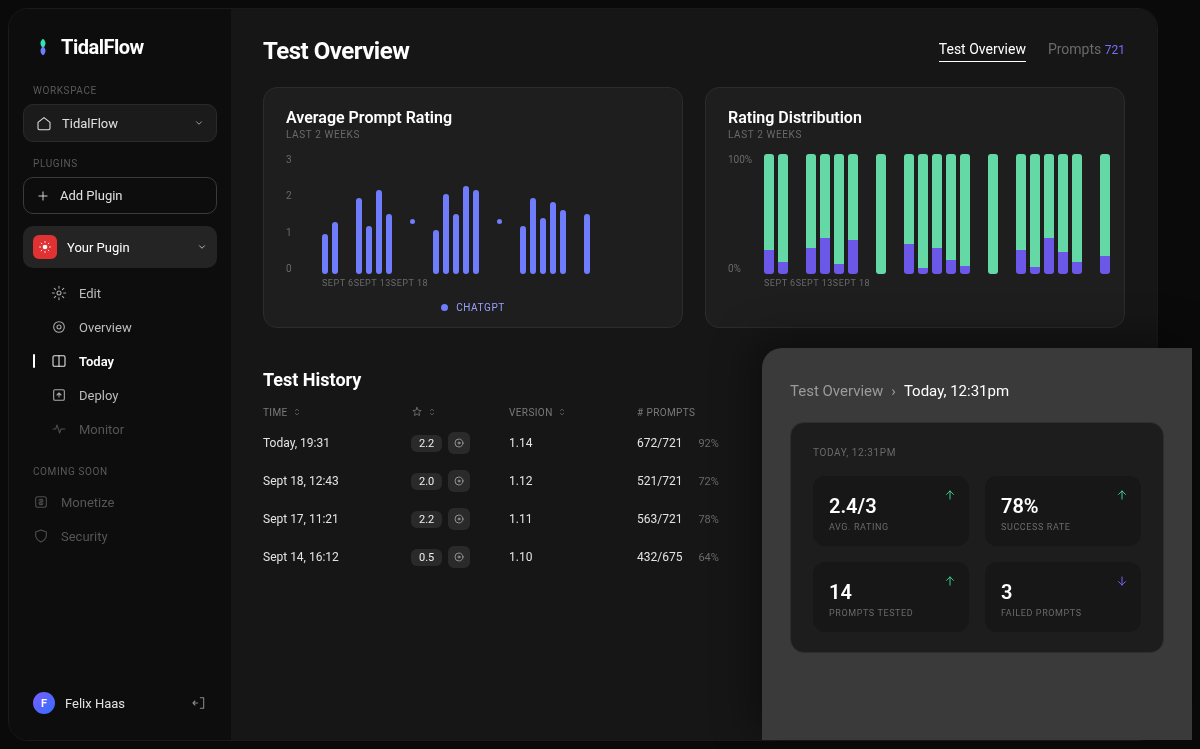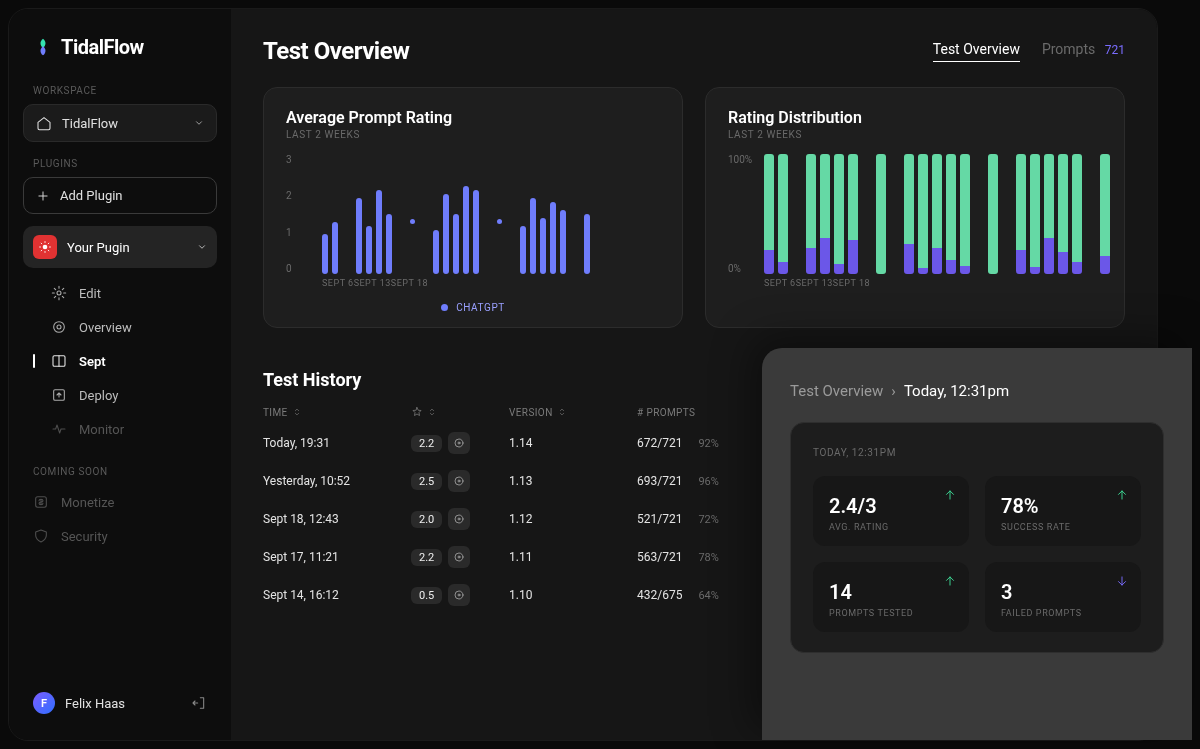--- a/index.html
+++ b/index.html
@@ -105,21 +105,21 @@
     position:relative;
   }
   .main-head {
     display:flex; align-items:center; justify-content:space-between;
     margin-bottom: 22px;
   }
   .main-title { font-size: 24px; font-weight: 700; color:#fff; letter-spacing:-0.5px;}
   .tabs { display:flex; align-items:center; gap: 22px; font-size:14px;}
   .tab { color:#6a6a6a; cursor:pointer; padding-bottom:4px;}
   .tab.active { color:#fff; border-bottom:1px solid #fff;}
-  .tab .count { color:#7a6cff; margin-left:6px; font-size:12px;}
+  .tab .count { color:#7a6cff; font-size:12px;}
 
   .charts { display:flex; gap: 22px; margin-bottom: 28px;}
   .card {
     background: #1e1e1e;
     border: 1px solid #2c2c2c;
     border-radius: 14px;
     padding: 20px 22px 14px 22px;
     flex:1;
     min-width:0;
   }
@@ -273,21 +273,21 @@
             <circle cx="12" cy="12" r="8"></circle>
             <circle cx="12" cy="12" r="3"></circle>
           </svg>
         <span>Overview</span>
       </div>
       <div class="nav-item active">
         <svg class="nav-icon line" viewBox="0 0 24 24">
             <rect x="3" y="4" width="18" height="16" rx="2"></rect>
             <path d="M12 4v16"></path>
           </svg>
-        <span>Sept</span>
+        <span>Today</span>
       </div>
       <div class="nav-item">
         <svg class="nav-icon line" viewBox="0 0 24 24">
             <rect x="4" y="4" width="16" height="16" rx="2"></rect>
             <path d="M12 15V9M9 12l3-3 3 3"></path>
           </svg>
         <span>Deploy</span>
       </div>
       <div class="nav-item dim">
         <svg class="nav-icon line" viewBox="0 0 24 24">
@@ -543,38 +543,20 @@
               <svg class="line" width="12" height="12" viewBox="0 0 24 24">
                 <circle cx="12" cy="12" r="8"></circle>
                 <circle cx="12" cy="12" r="2"></circle>
               </svg>
             </span>
           </span>
           <span>1.14</span>
           <span class="prompts-cell">
             <span>672/721</span>
             <span class="pct">92%</span>
-          </span>
-          <span>ChatGPT</span>
-        </div>
-        <div class="trow">
-          <span>Yesterday, 10:52</span>
-          <span class="rating-cell">
-            <span class="badge">2.5</span>
-            <span class="icon-btn">
-              <svg class="line" width="12" height="12" viewBox="0 0 24 24">
-                <circle cx="12" cy="12" r="8"></circle>
-                <circle cx="12" cy="12" r="2"></circle>
-              </svg>
-            </span>
-          </span>
-          <span>1.13</span>
-          <span class="prompts-cell">
-            <span>693/721</span>
-            <span class="pct">96%</span>
           </span>
           <span>ChatGPT</span>
         </div>
         <div class="trow">
           <span>Sept 18, 12:43</span>
           <span class="rating-cell">
             <span class="badge">2.0</span>
             <span class="icon-btn">
               <svg class="line" width="12" height="12" viewBox="0 0 24 24">
                 <circle cx="12" cy="12" r="8"></circle>

